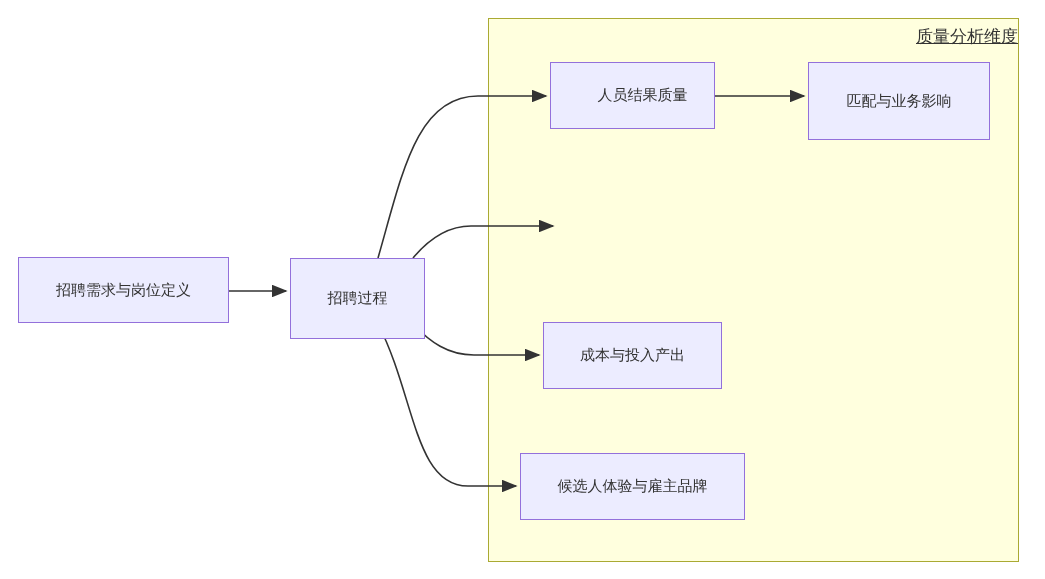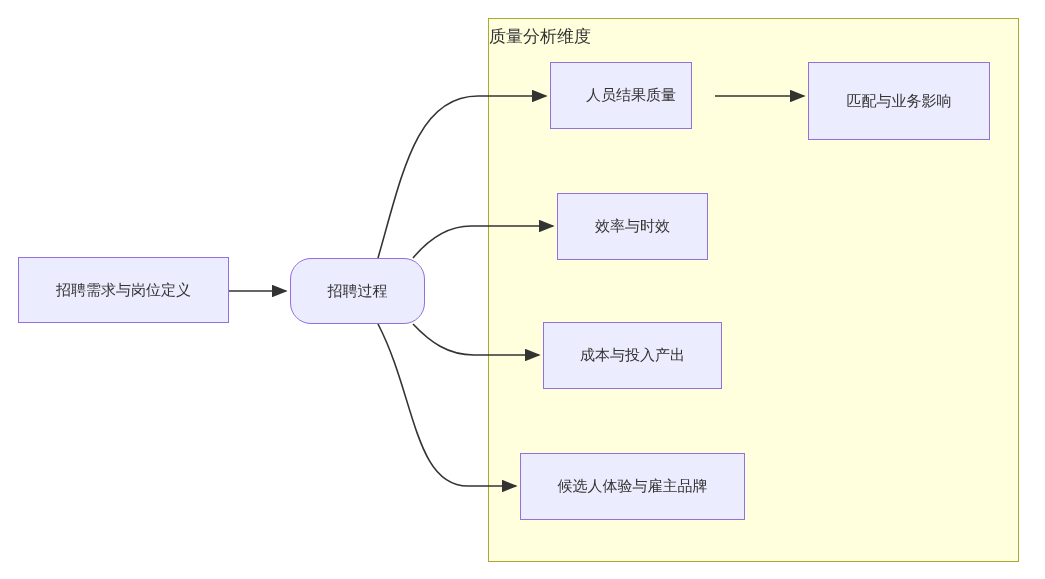--- a/index.html
+++ b/index.html
@@ -23,23 +23,24 @@
     height: 544px;
     background: var(--container-fill, #FFFFDE);
     border: 1px solid var(--container-border, #AAAA33);
     box-sizing: border-box;
   }
   .subgraph-title {
     position: absolute;
     top: 6px;
     left: 0;
     width: 100%;
-    text-align: left;
+    text-align: right;
     font-size: 17px;
     color: var(--text, #333333);
+    text-decoration: underline;
   }
   .node {
     position: absolute;
     box-sizing: border-box;
     background: var(--node-fill, #ECECFF);
     border: 1px solid var(--node-border, #9370DB);
     color: var(--text, #333333);
     font-size: 15px;
     display: flex;
     align-items: center;
@@ -83,25 +84,24 @@
     <path class="edge" d="M229,291 H286" marker-end="url(#arrow)"></path>
     <path class="edge" d="M378,258 C402,175 416,96 478,96 H546" marker-end="url(#arrow)"></path>
     <path class="edge" d="M413,258 C428,240 446,226 471,226 H553" marker-end="url(#arrow)"></path>
     <path class="edge" d="M413,324 C430,342 448,355 474,355 H539" marker-end="url(#arrow)"></path>
     <path class="edge" d="M378,324 C415,395 414,486 468,486 H516" marker-end="url(#arrow)"></path>
     <path class="edge" d="M715,96 H804" marker-end="url(#arrow)"></path>
   </svg>
 
   <div class="node" style="left:18px;  top:257px; width:211px; height:66px;text-align:right;">招聘需求与岗位定义</div>
 
-  <div class="node" style="left:290px; top:258px; width:135px; height:66px;border-radius:21px;">招聘过程</div>
+  <div class="node" style="left:290px; top:258px; width:135px; height:81px;">招聘过程</div>
 
-  <div class="node" style="left:550px; top:62px;  width:142px; height:67px;padding-left:20px;">人员结果质量</div>
+  <div class="node" style="left:550px; top:62px;  width:165px; height:67px;padding-left:20px;">人员结果质量</div>
 
   <div class="node" style="left:808px; top:62px;  width:182px; height:78px;">匹配与业务影响</div>
 
-  <div class="node" style="left:557px; top:193px; width:151px; height:67px;">效率与时效</div>
 
   <div class="node" style="left:543px; top:322px; width:179px; height:67px;text-align:right;">成本与投入产出</div>
 
   <div class="node" style="left:520px; top:453px; width:225px; height:67px;">候选人体验与雇主品牌</div>
 
 </div>
 
 </body></html>

